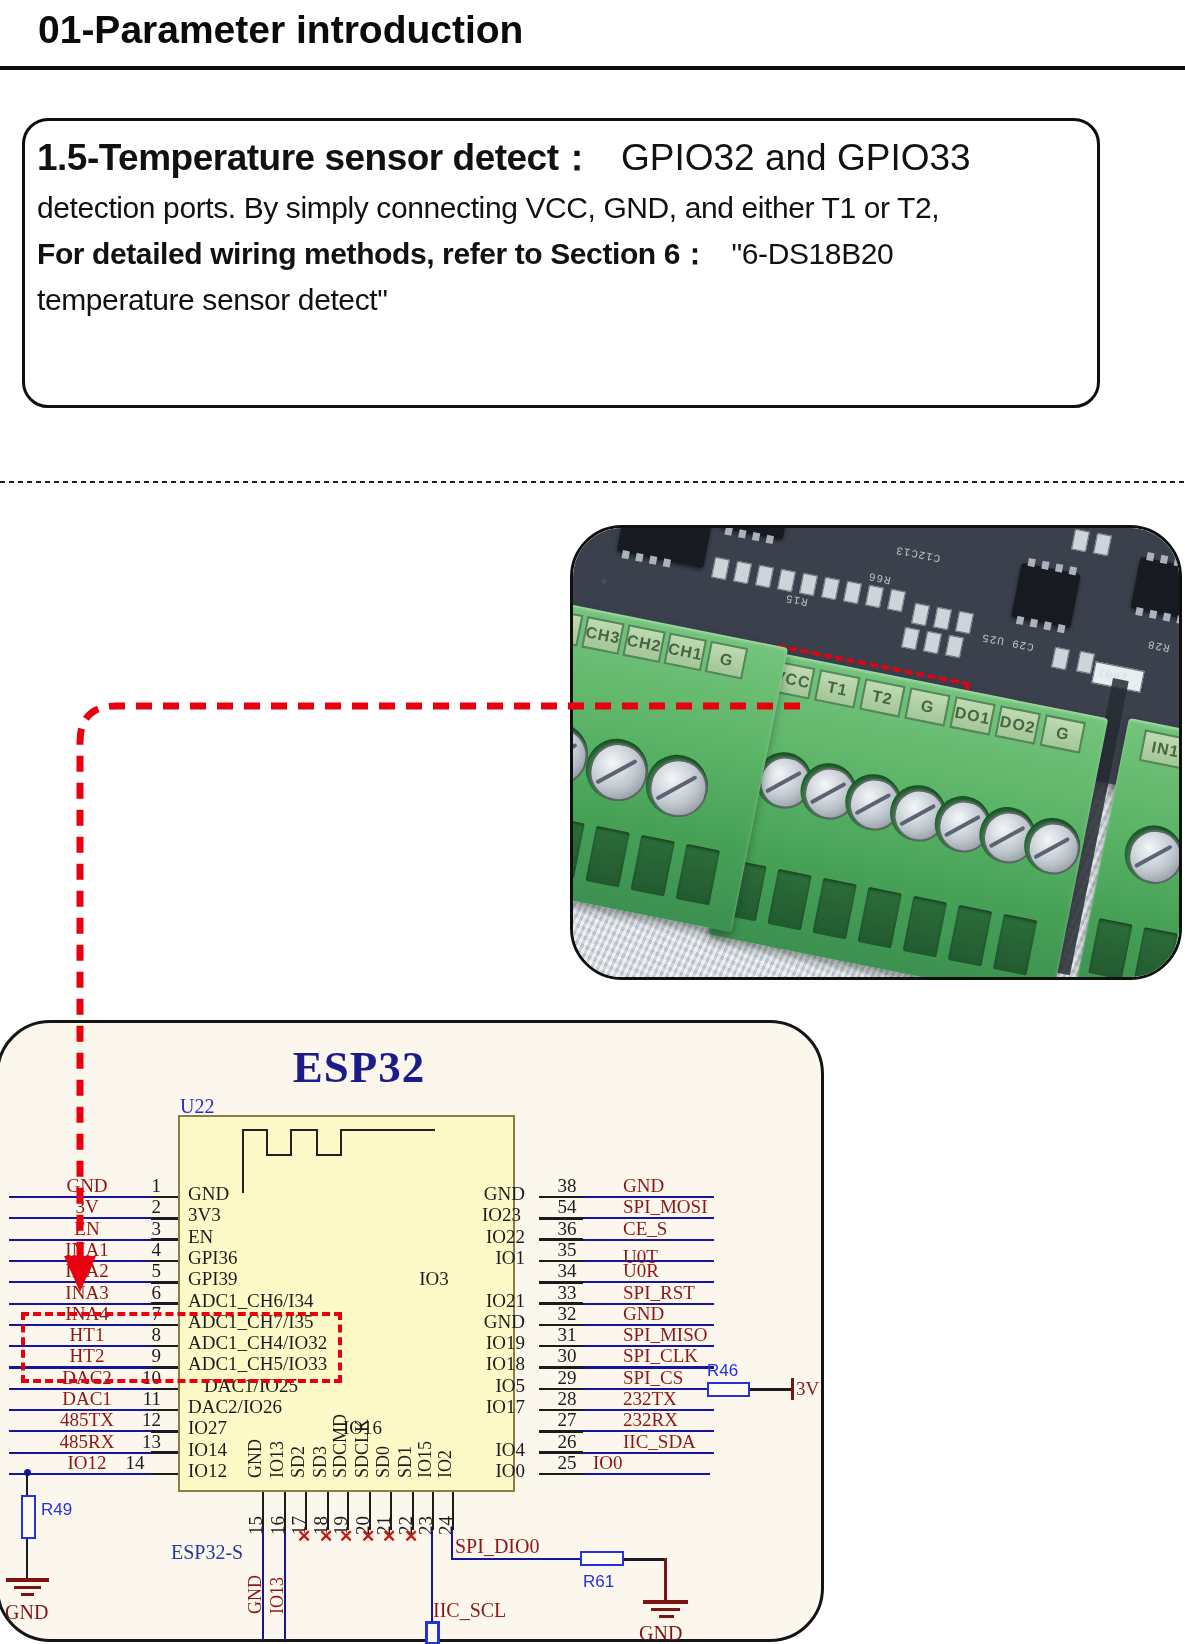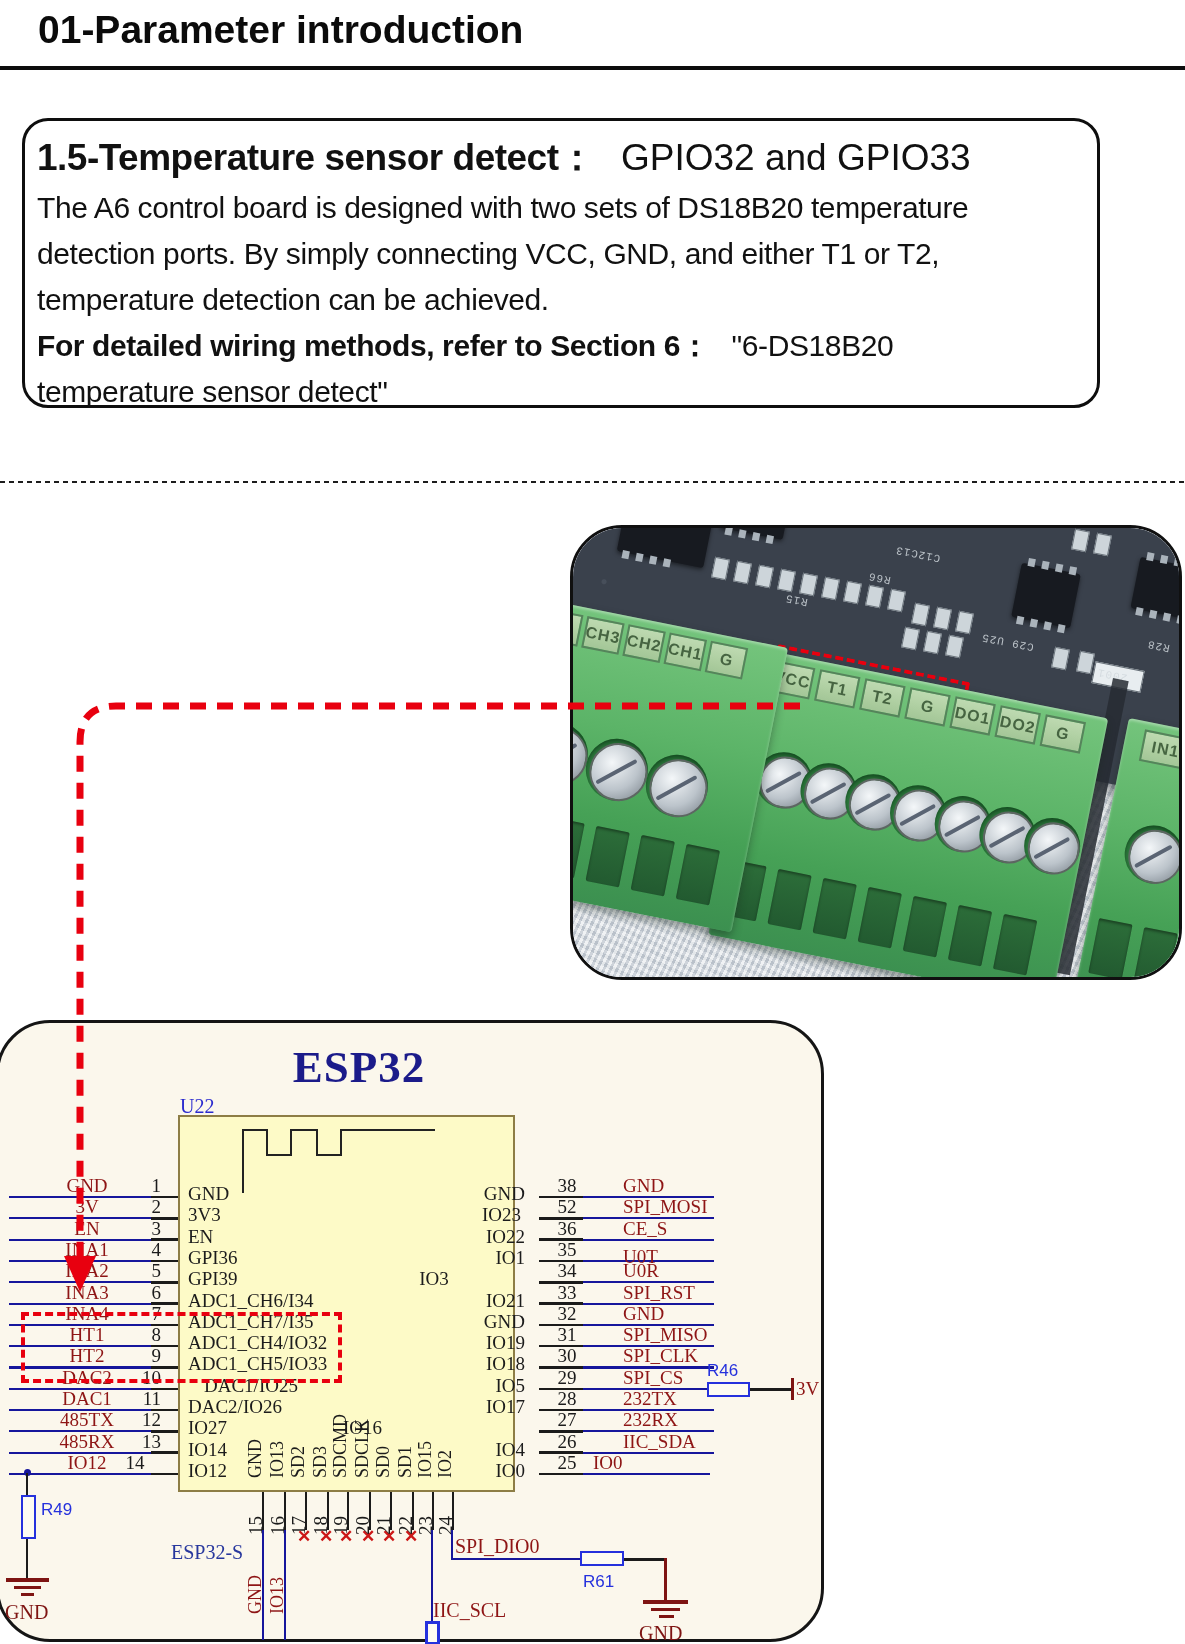--- a/index.html
+++ b/index.html
@@ -92,23 +92,21 @@
 </head>
 <body>
 
 <div id="canvas">
 
   <div class="abs" id="page-title">01-Parameter introduction</div>
   <div class="abs" id="title-rule"></div>
 
   <div class="abs" id="info-box">
     <div id="info-heading" class="nowrap"><b>1.5-Temperature sensor detect：</b><span class="lite">GPIO32 and GPIO33</span></div>
-    <div class="info-line nowrap">The A6 control board is designed with two sets of DS18B20 temperature</div>
     <div class="info-line nowrap">detection ports. By simply connecting VCC, GND, and either T1 or T2,</div>
-    <div class="info-line nowrap">temperature detection can be achieved.</div>
     <div class="info-line nowrap"><b>For detailed wiring methods, refer to Section 6：</b><span class="lite">"6-DS18B20</span></div>
     <div class="info-line nowrap">temperature  sensor detect"</div>
   </div>
 
   <div class="abs" id="separator"></div>
 
   <div class="abs" id="photo">
     <div class="abs" id="fabric"></div>
     <div class="abs" id="pcb"></div>
     <div id="photo-deco">
@@ -324,21 +322,21 @@
         <div class="pin-label" style="left: 36px; top: 428.9px; width: 104px; text-align: center; position: absolute;">IO12</div>
         <div class="pin-num" style="left: 110px; top: 428.9px; width: 52px; text-align: center; position: absolute;">14</div>
         <div class="in-label" style="left: 189px; top: 436.9px; position: absolute;">IO12</div>
         <div class="wire" style="left: 540px; top: 173px; width: 175px; position: absolute;"></div>
         <div class="stub" style="left: 540px; top: 172.8px; width: 44px; position: absolute;"></div>
         <div class="pin-num" style="left: 546px; top: 152px; width: 44px; text-align: center; position: absolute;">38</div>
         <div class="pin-label" style="left: 624px; top: 152px; position: absolute;">GND</div>
         <div class="in-label" style="left: 344px; top: 160px; width: 182px; text-align: right; position: absolute;">GND</div>
         <div class="wire" style="left: 540px; top: 194.3px; width: 175px; position: absolute;"></div>
         <div class="stub" style="left: 540px; top: 194.1px; width: 44px; position: absolute;"></div>
-        <div class="pin-num" style="left: 546px; top: 173.3px; width: 44px; text-align: center; position: absolute;">52</div>
+        <div class="pin-num" style="left: 546px; top: 173.3px; width: 44px; text-align: center; position: absolute;">54</div>
         <div class="pin-label" style="left: 624px; top: 173.3px; position: absolute;">SPI_MOSI</div>
         <div class="in-label" style="left: 340px; top: 181.3px; width: 182px; text-align: right; position: absolute;">IO23</div>
         <div class="wire" style="left: 540px; top: 215.6px; width: 175px; position: absolute;"></div>
         <div class="stub" style="left: 540px; top: 215.4px; width: 44px; position: absolute;"></div>
         <div class="pin-num" style="left: 546px; top: 194.6px; width: 44px; text-align: center; position: absolute;">36</div>
         <div class="pin-label" style="left: 624px; top: 194.6px; position: absolute;">CE_S</div>
         <div class="in-label" style="left: 344px; top: 202.6px; width: 182px; text-align: right; position: absolute;">IO22</div>
         <div class="wire" style="left: 540px; top: 236.9px; width: 175px; position: absolute;"></div>
         <div class="stub" style="left: 540px; top: 236.7px; width: 44px; position: absolute;"></div>
         <div class="pin-num" style="left: 546px; top: 215.9px; width: 44px; text-align: center; position: absolute;">35</div>

